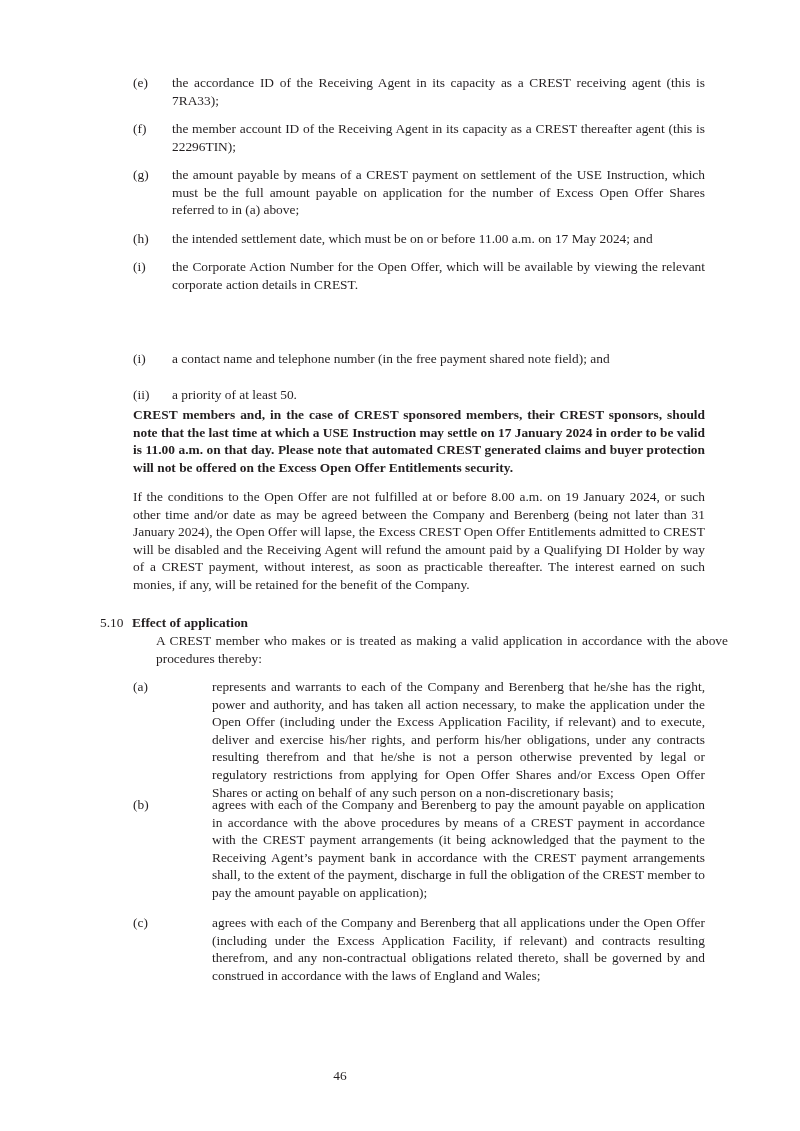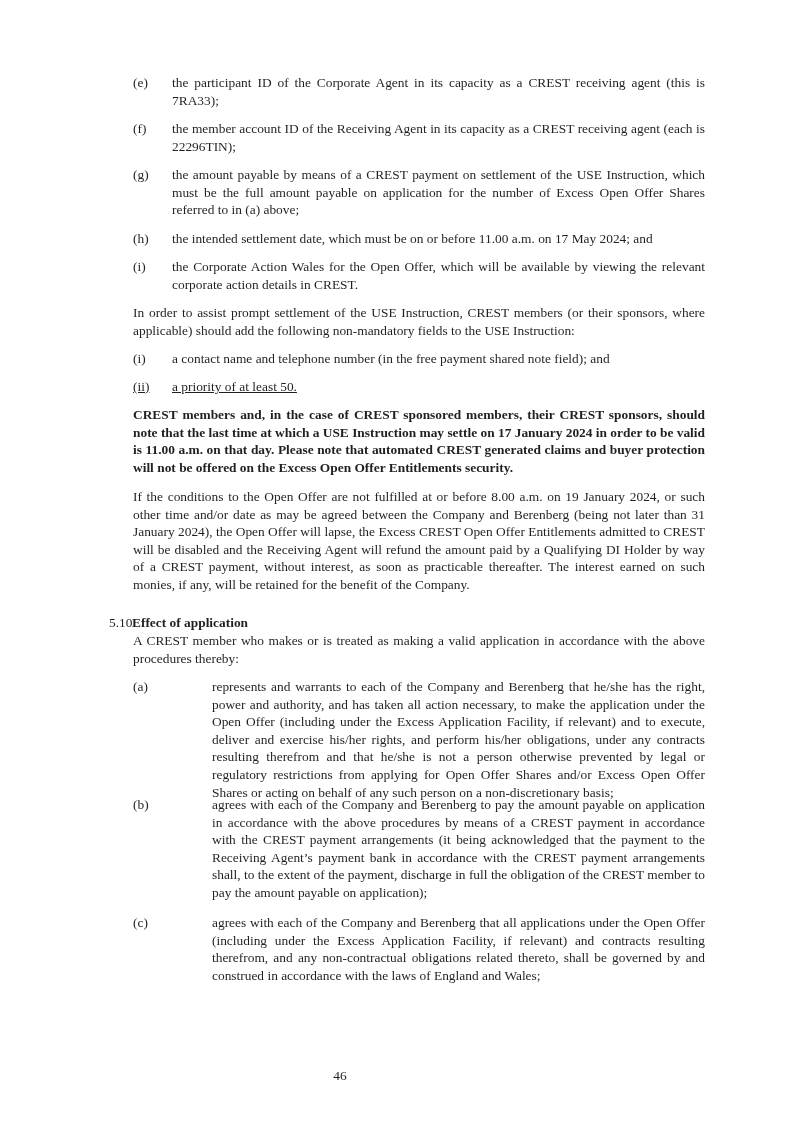--- a/index.html
+++ b/index.html
@@ -11,74 +11,73 @@
     }
     .item {
       position: absolute; left: 133px; width: 572px;
       display: flex;
     }
     .item .lbl { width: 39px; flex: 0 0 39px; }
     .item .txt { flex: 1; text-align: justify; }
     .para {
       position: absolute; left: 133px; width: 572px; text-align: justify;
     }
-    .sec-num { position: absolute; left: 109px; text-align: right; }
+    .sec-num { position: absolute; left: 100px; text-align: right; }
     .sec-title { position: absolute; left: 132px; font-weight: bold; }
     .sub {
       position: absolute; left: 133px; width: 572px; display: flex;
     }
     .sub .lbl { width: 39px; flex: 0 0 39px; }
     .sub .txt { flex: 1; text-align: justify; margin-left: 40px; }
     .pnum { position: absolute; left: 0; width: 680px; text-align: center; top: 1067px; }
   </style>
 </head>
 <body>
 
 <div class="page">
 
   <div class="item" style="top:74px;">
     <span class="lbl">(e)</span>
-    <span class="txt">the participant ID of the Corporate Agent in its capacity as a CREST receiving agent (this is 7RA33);</span>
+    <span class="txt">the accordance ID of the Receiving Agent in its capacity as a CREST receiving agent (this is 7RA33);</span>
   </div>
   <div class="item" style="top:120px;">
     <span class="lbl">(f)</span>
-    <span class="txt">the member account ID of the Receiving Agent in its capacity as a CREST receiving agent (each is 22296TIN);</span>
+    <span class="txt">the member account ID of the Receiving Agent in its capacity as a CREST thereafter agent (this is 22296TIN);</span>
   </div>
   <div class="item" style="top:166px;">
     <span class="lbl">(g)</span>
     <span class="txt">the amount payable by means of a CREST payment on settlement of the USE Instruction, which must be the full amount payable on application for the number of Excess Open Offer Shares referred to in (a) above;</span>
   </div>
   <div class="item" style="top:230px;">
     <span class="lbl">(h)</span>
     <span class="txt">the intended settlement date, which must be on or before 11.00 a.m. on 17 May 2024; and</span>
   </div>
   <div class="item" style="top:258px;">
     <span class="lbl">(i)</span>
-    <span class="txt">the Corporate Action Wales for the Open Offer, which will be available by viewing the relevant corporate action details in CREST.</span>
+    <span class="txt">the Corporate Action Number for the Open Offer, which will be available by viewing the relevant corporate action details in CREST.</span>
   </div>
 
-  <div class="para" style="top:304px;">In order to assist prompt settlement of the USE Instruction, CREST members (or their sponsors, where applicable) should add the following non-mandatory fields to the USE Instruction:</div>
 
   <div class="item" style="top:350px;">
     <span class="lbl">(i)</span>
     <span class="txt">a contact name and telephone number (in the free payment shared note field); and</span>
   </div>
-  <div class="item" style="top:378px;text-decoration:underline;">
+  <div class="item" style="top:386px;">
     <span class="lbl">(ii)</span>
     <span class="txt">a priority of at least 50.</span>
   </div>
 
   <div class="para" style="top:406px;font-weight:bold;">CREST members and, in the case of CREST sponsored members, their CREST sponsors, should note that the last time at which a USE Instruction may settle on 17 January 2024 in order to be valid is 11.00 a.m. on that day. Please note that automated CREST generated claims and buyer protection will not be offered on the Excess Open Offer Entitlements security.</div>
 
   <div class="para" style="top:488px;">If the conditions to the Open Offer are not fulfilled at or before 8.00 a.m. on 19 January 2024, or such other time and/or date as may be agreed between the Company and Berenberg (being not later than 31 January 2024), the Open Offer will lapse, the Excess CREST Open Offer Entitlements admitted to CREST will be disabled and the Receiving Agent will refund the amount paid by a Qualifying DI Holder by way of a CREST payment, without interest, as soon as practicable thereafter. The interest earned on such monies, if any, will be retained for the benefit of the Company.</div>
 
   <div class="sec-num" style="top:614px;">5.10</div>
   <div class="sec-title" style="top:614px;">Effect of application</div>
 
-  <div class="para" style="top:632px;">A CREST member who makes or is treated as making a valid application in accordance with the above procedures thereby:</div>
+  <div class="para" style="top:632px;margin-left:23px;">A CREST member who makes or is treated as making a valid application in accordance with the above procedures thereby:</div>
 
   <div class="sub" style="top:678px;">
     <span class="lbl">(a)</span>
     <span class="txt">represents and warrants to each of the Company and Berenberg that he/she has the right, power and authority, and has taken all action necessary, to make the application under the Open Offer (including under the Excess Application Facility, if relevant) and to execute, deliver and exercise his/her rights, and perform his/her obligations, under any contracts resulting therefrom and that he/she is not a person otherwise prevented by legal or regulatory restrictions from applying for Open Offer Shares and/or Excess Open Offer Shares or acting on behalf of any such person on a non-discretionary basis;</span>
   </div>
   <div class="sub" style="top:796px;">
     <span class="lbl">(b)</span>
     <span class="txt">agrees with each of the Company and Berenberg to pay the amount payable on application in accordance with the above procedures by means of a CREST payment in accordance with the CREST payment arrangements (it being acknowledged that the payment to the Receiving Agent’s payment bank in accordance with the CREST payment arrangements shall, to the extent of the payment, discharge in full the obligation of the CREST member to pay the amount payable on application);</span>
   </div>
   <div class="sub" style="top:914px;">

